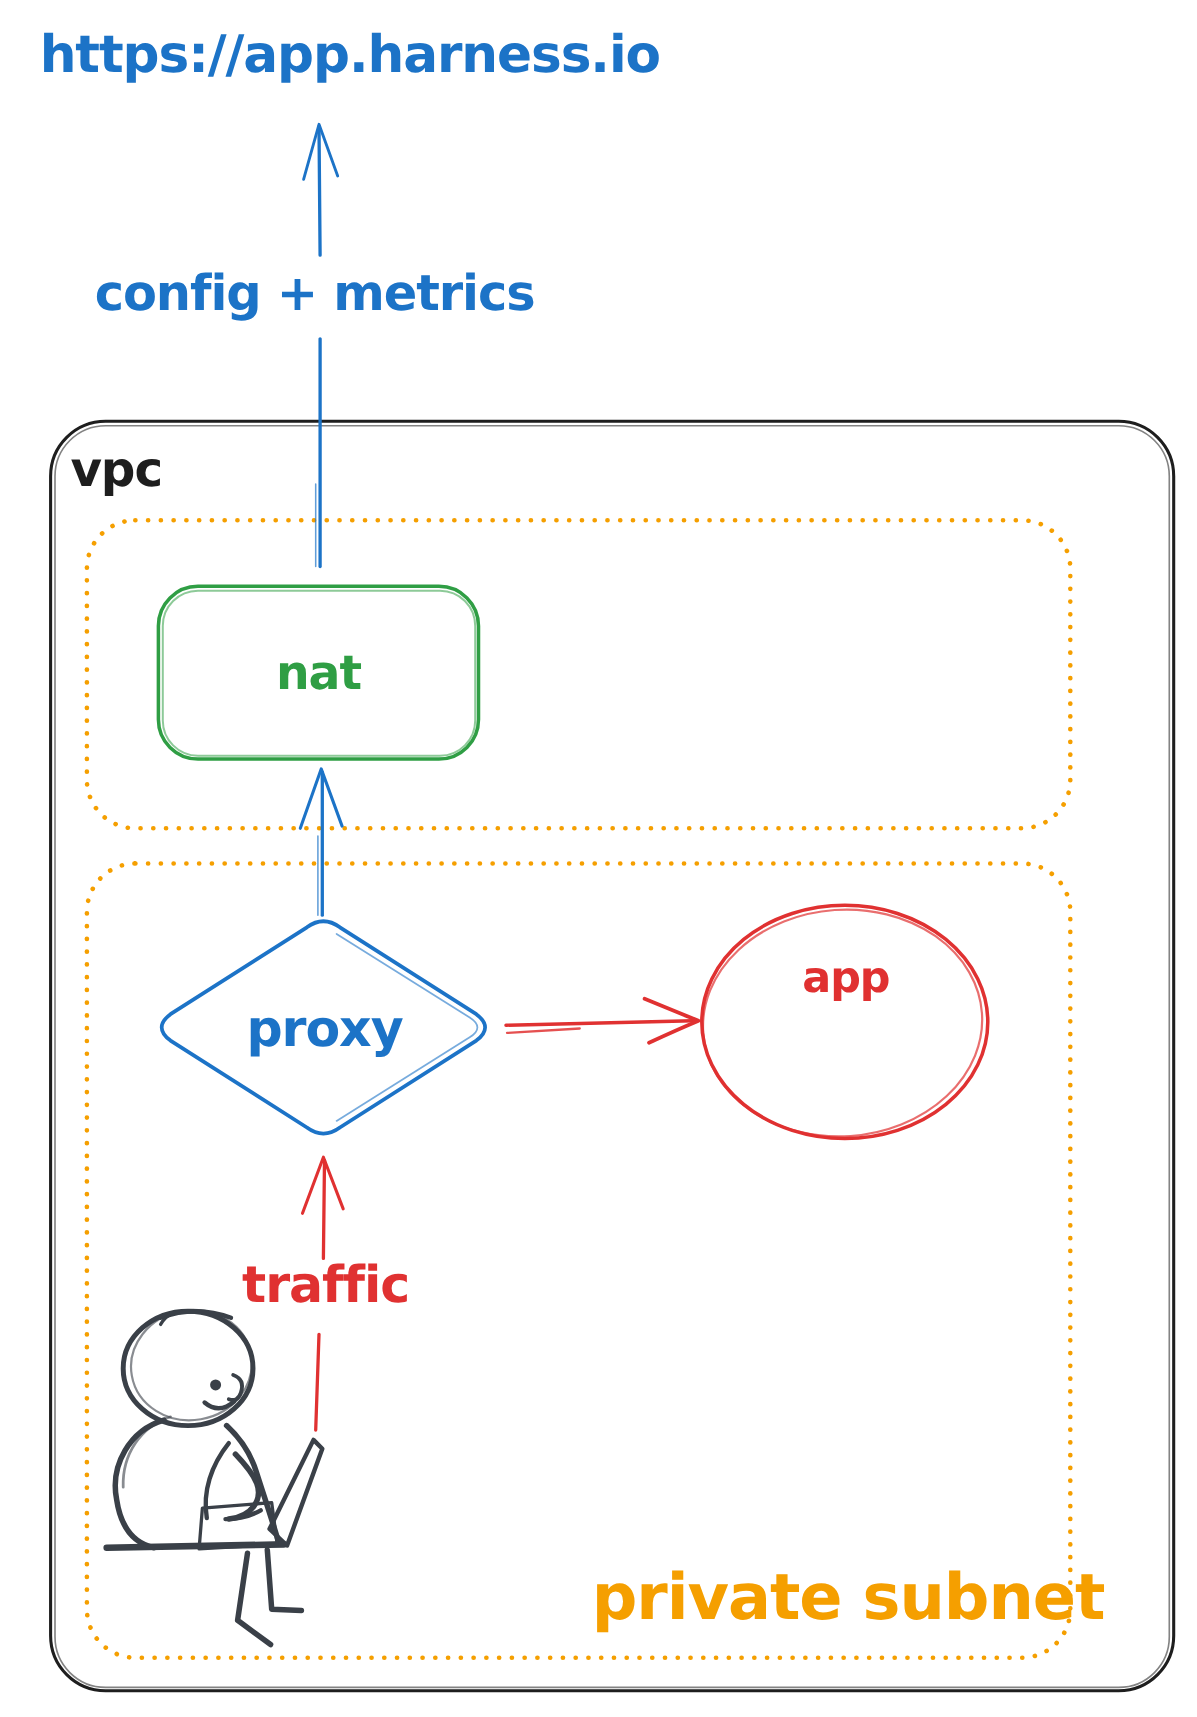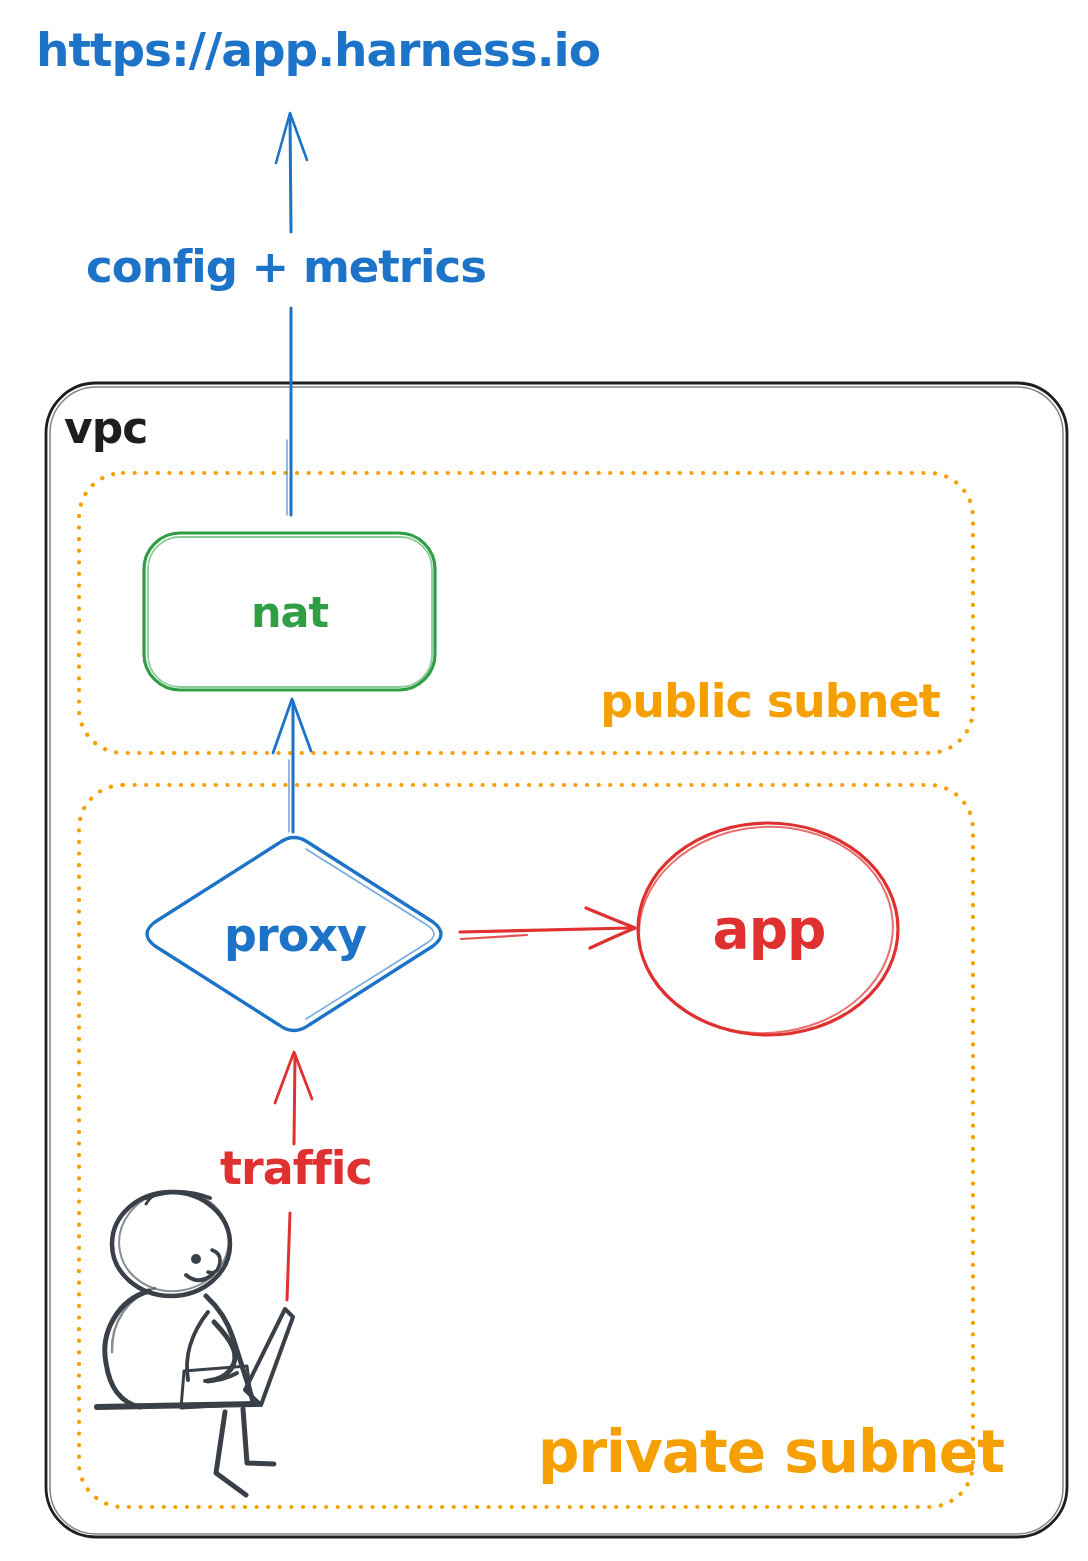--- a/index.html
+++ b/index.html
@@ -46,21 +46,21 @@
     justify-content: center;
   }
   #url-label        { left: 18px;  top: 22px;   width: 600px; font-size: 47px; color: var(--blue); }
   #config-label     { left: 60px;  top: 240px;  width: 452px; font-size: 45px; color: var(--blue); }
   #vpc-label        { left: 64px;  top: 402px;  font-size: 44px; color: var(--ink); font-weight: 700; }
   #nat-label        { left: 144px; top: 538px;  width: 291px; height: 148px;
                       flex-direction: column; font-size: 43px; line-height: 66px;
                       color: var(--green); }
   #public-label     { left: 592px; top: 674px;  width: 356px; font-size: 46px; color: var(--orange); }
   #proxy-label      { left: 139px; top: 836px;  width: 312px; height: 198px; font-size: 46px; color: var(--blue); }
-  #app-label        { left: 640px; top: 826px;  width: 258px; height: 206px; font-size: 55px; color: var(--red); }
+  #app-label        { left: 640px; top: 786px;  width: 258px; height: 206px; font-size: 39px; color: var(--red); }
   #traffic-label    { left: 190px; top: 1141px; width: 212px; font-size: 46px; color: var(--red); }
   #private-label    { left: 538px; top: 1418px; width: 416px; font-size: 58px; color: var(--orange); }
 </style>
 </head>
 <body>
 
 <div class="stage">
 
   <svg viewBox="0 0 1088 1561" aria-hidden="true">
     <defs>
@@ -156,21 +156,20 @@
   <div id="url-label" class="lbl center">https://app.harness.io</div>
 
   <div id="config-label" class="lbl center">config + metrics</div>
 
   <div id="vpc-label" class="lbl">vpc</div>
 
   <div id="nat-label" class="lbl center flexc">
     <span>nat</span>
   </div>
 
-  <div id="public-label" class="lbl center">public subnet</div>
 
   <div id="proxy-label" class="lbl flexc">proxy</div>
 
   <div id="app-label" class="lbl flexc">app</div>
 
   <div id="traffic-label" class="lbl center">traffic</div>
 
   <div id="private-label" class="lbl center">private subnet</div>
 </div>
 

